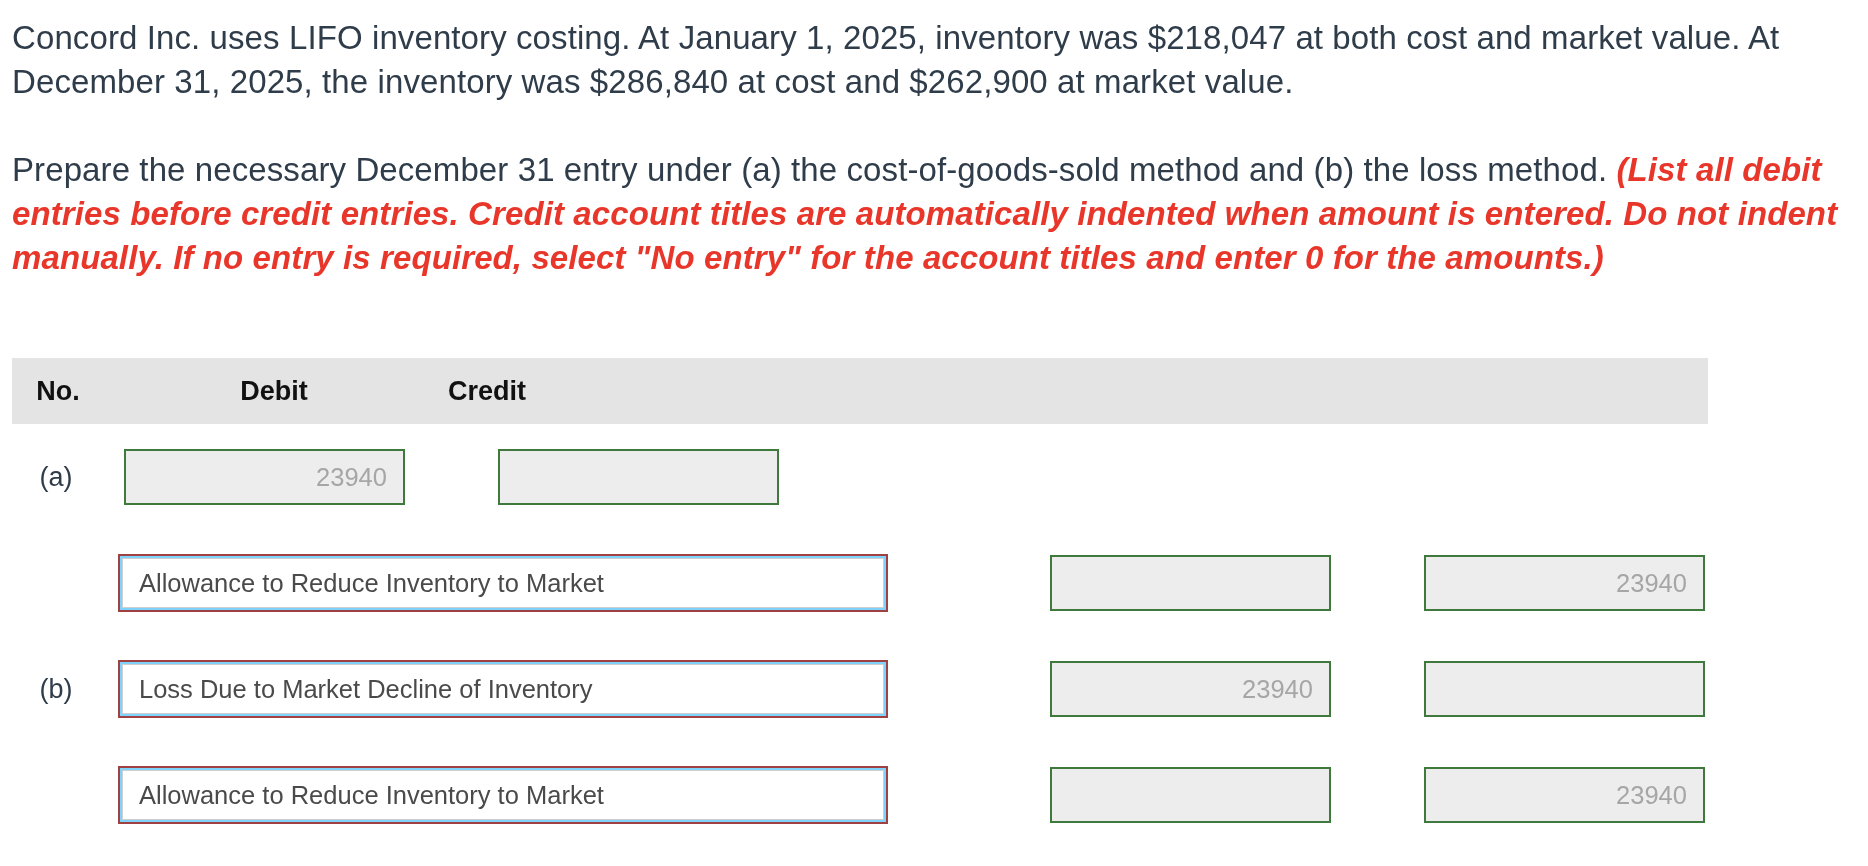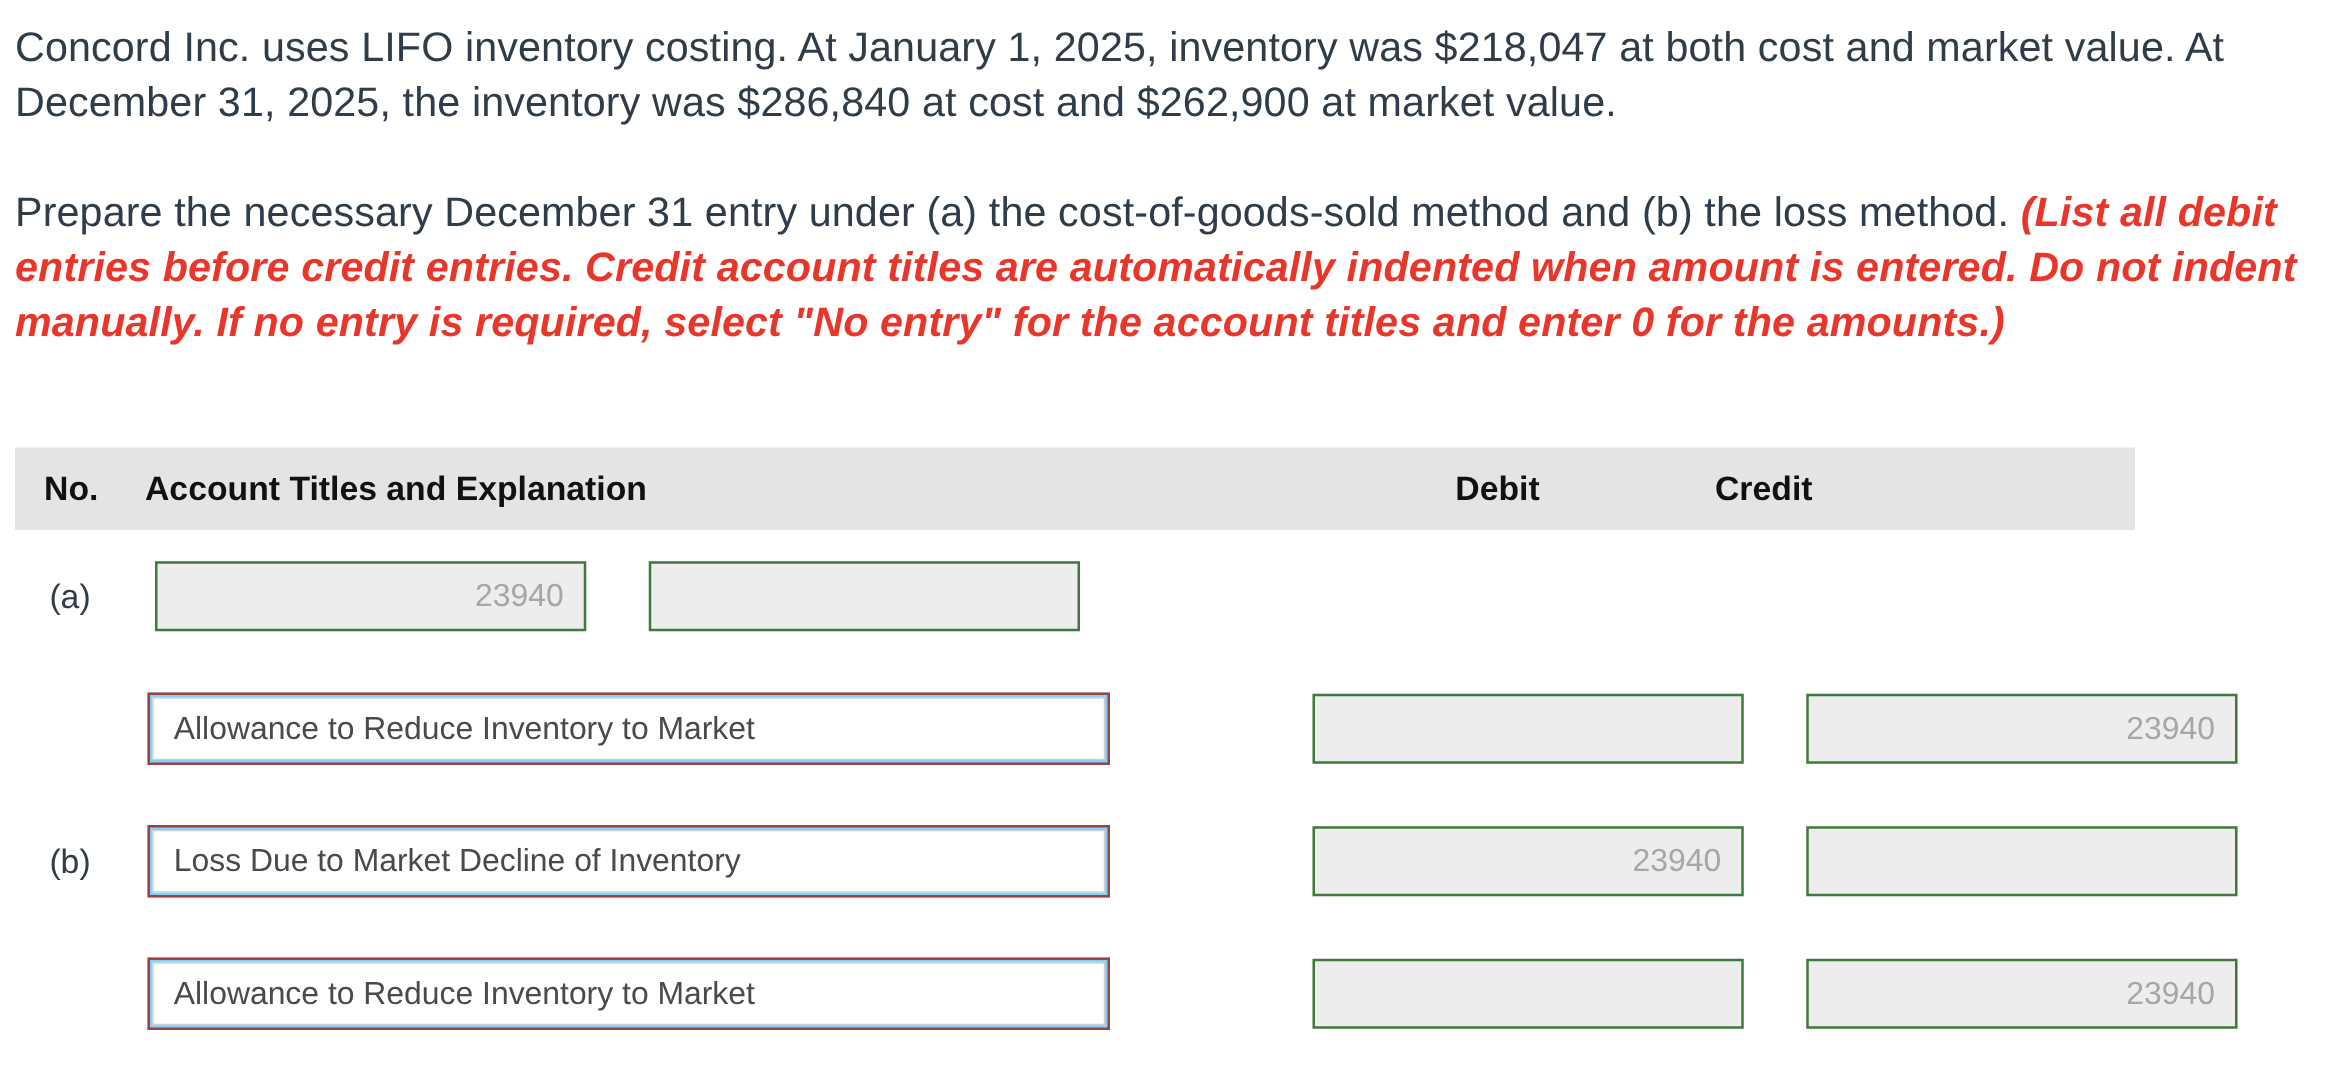--- a/index.html
+++ b/index.html
@@ -135,21 +135,21 @@
     line-height: 52px;
     font-size: 25.5px;
     display: block;
   }
 
   .field-account {
     width: 770px;
   }
 
   .field-amount {
-    width: 345px;
+    width: 281px;
   }
 
   
   .f-locked {
     background: #ededed;
     border: 2px solid #3f7a3c;
     color: #a6a6a6;
     padding: 0 16px;
   }
 
@@ -192,21 +192,20 @@
 
   <div class="prompt-block">
     <p class="para">Concord Inc. uses LIFO inventory costing. At January 1, 2025, inventory was $218,047 at both cost and market value. At December 31, 2025, the inventory was $286,840 at cost and $262,900 at market value.</p>
     <p class="para"><span>Prepare the necessary December 31 entry under (a) the cost-of-goods-sold method and (b) the loss method. </span><span class="hint">(List all debit entries before credit entries. Credit account titles are automatically indented when amount is entered. Do not indent manually. If no entry is required, select "No entry" for the account titles and enter 0 for the amounts.)</span></p>
   </div>
 
   <div class="journal">
 
     <div class="thead">
       <div class="th th-no">No.</div>
-      <div class="th th-account">Account Titles and Explanation</div>
       <div class="th th-debit">Debit</div>
       <div class="th th-credit">Credit</div>
     </div>
 
     <div class="trow">
       <div class="cell-no">(a)</div>
       <div class="cell-debit">
         <div class="field field-amount f-locked f-right">23940</div>
       </div>
       <div class="cell-credit">

